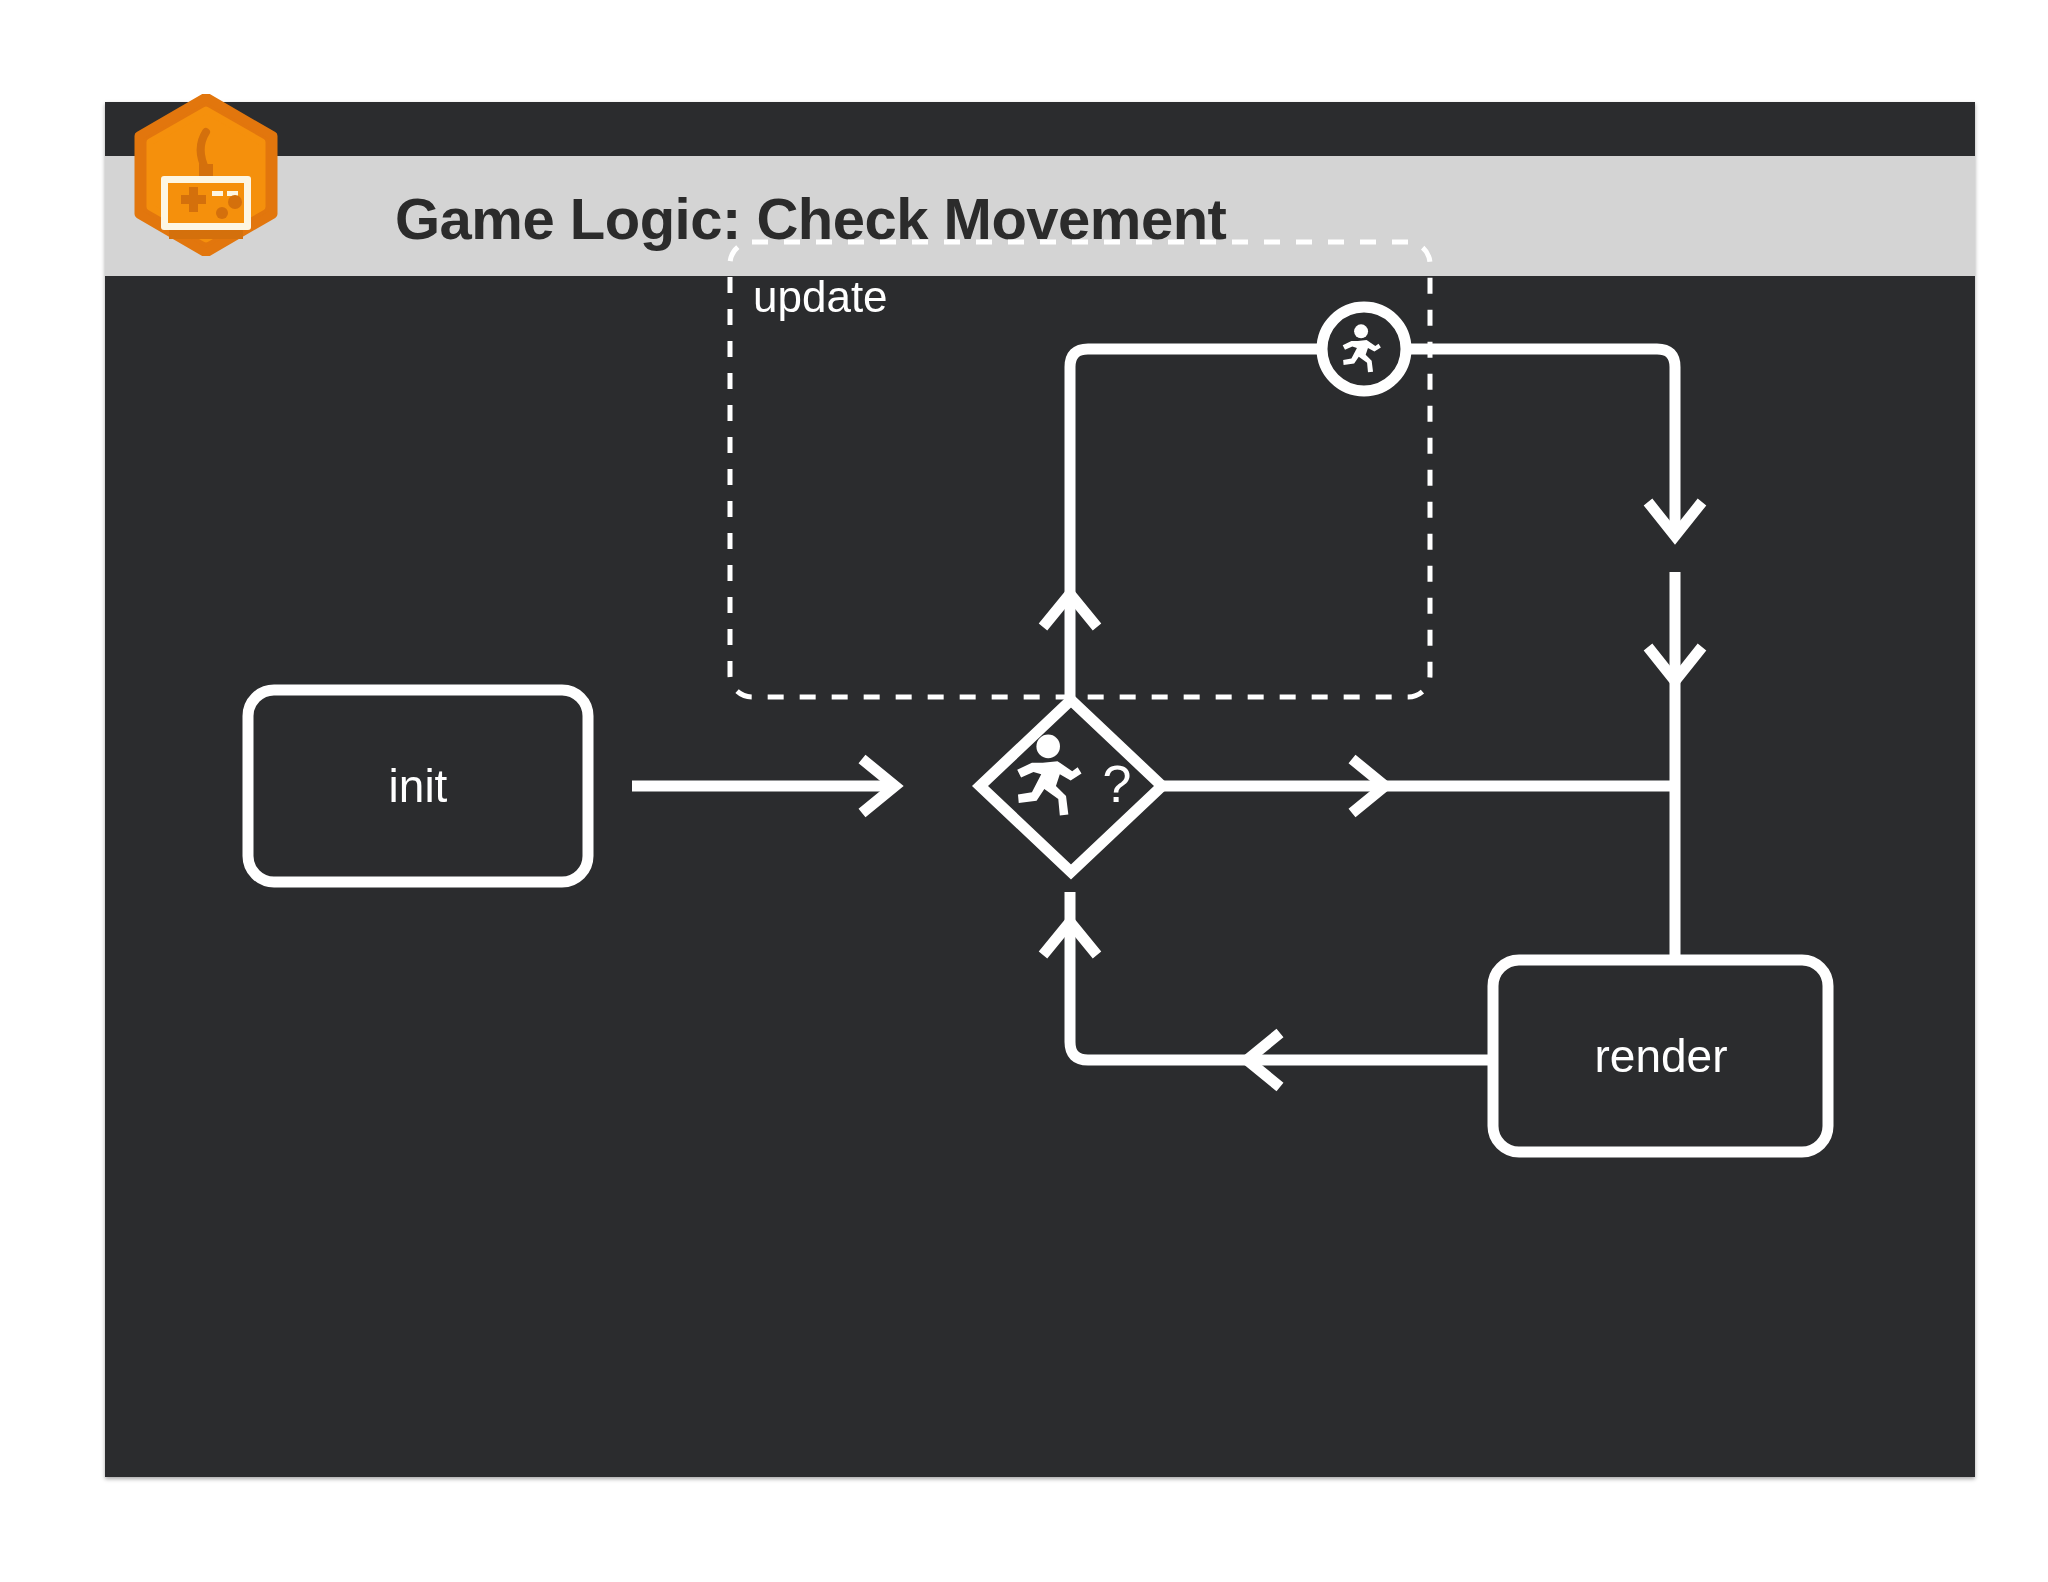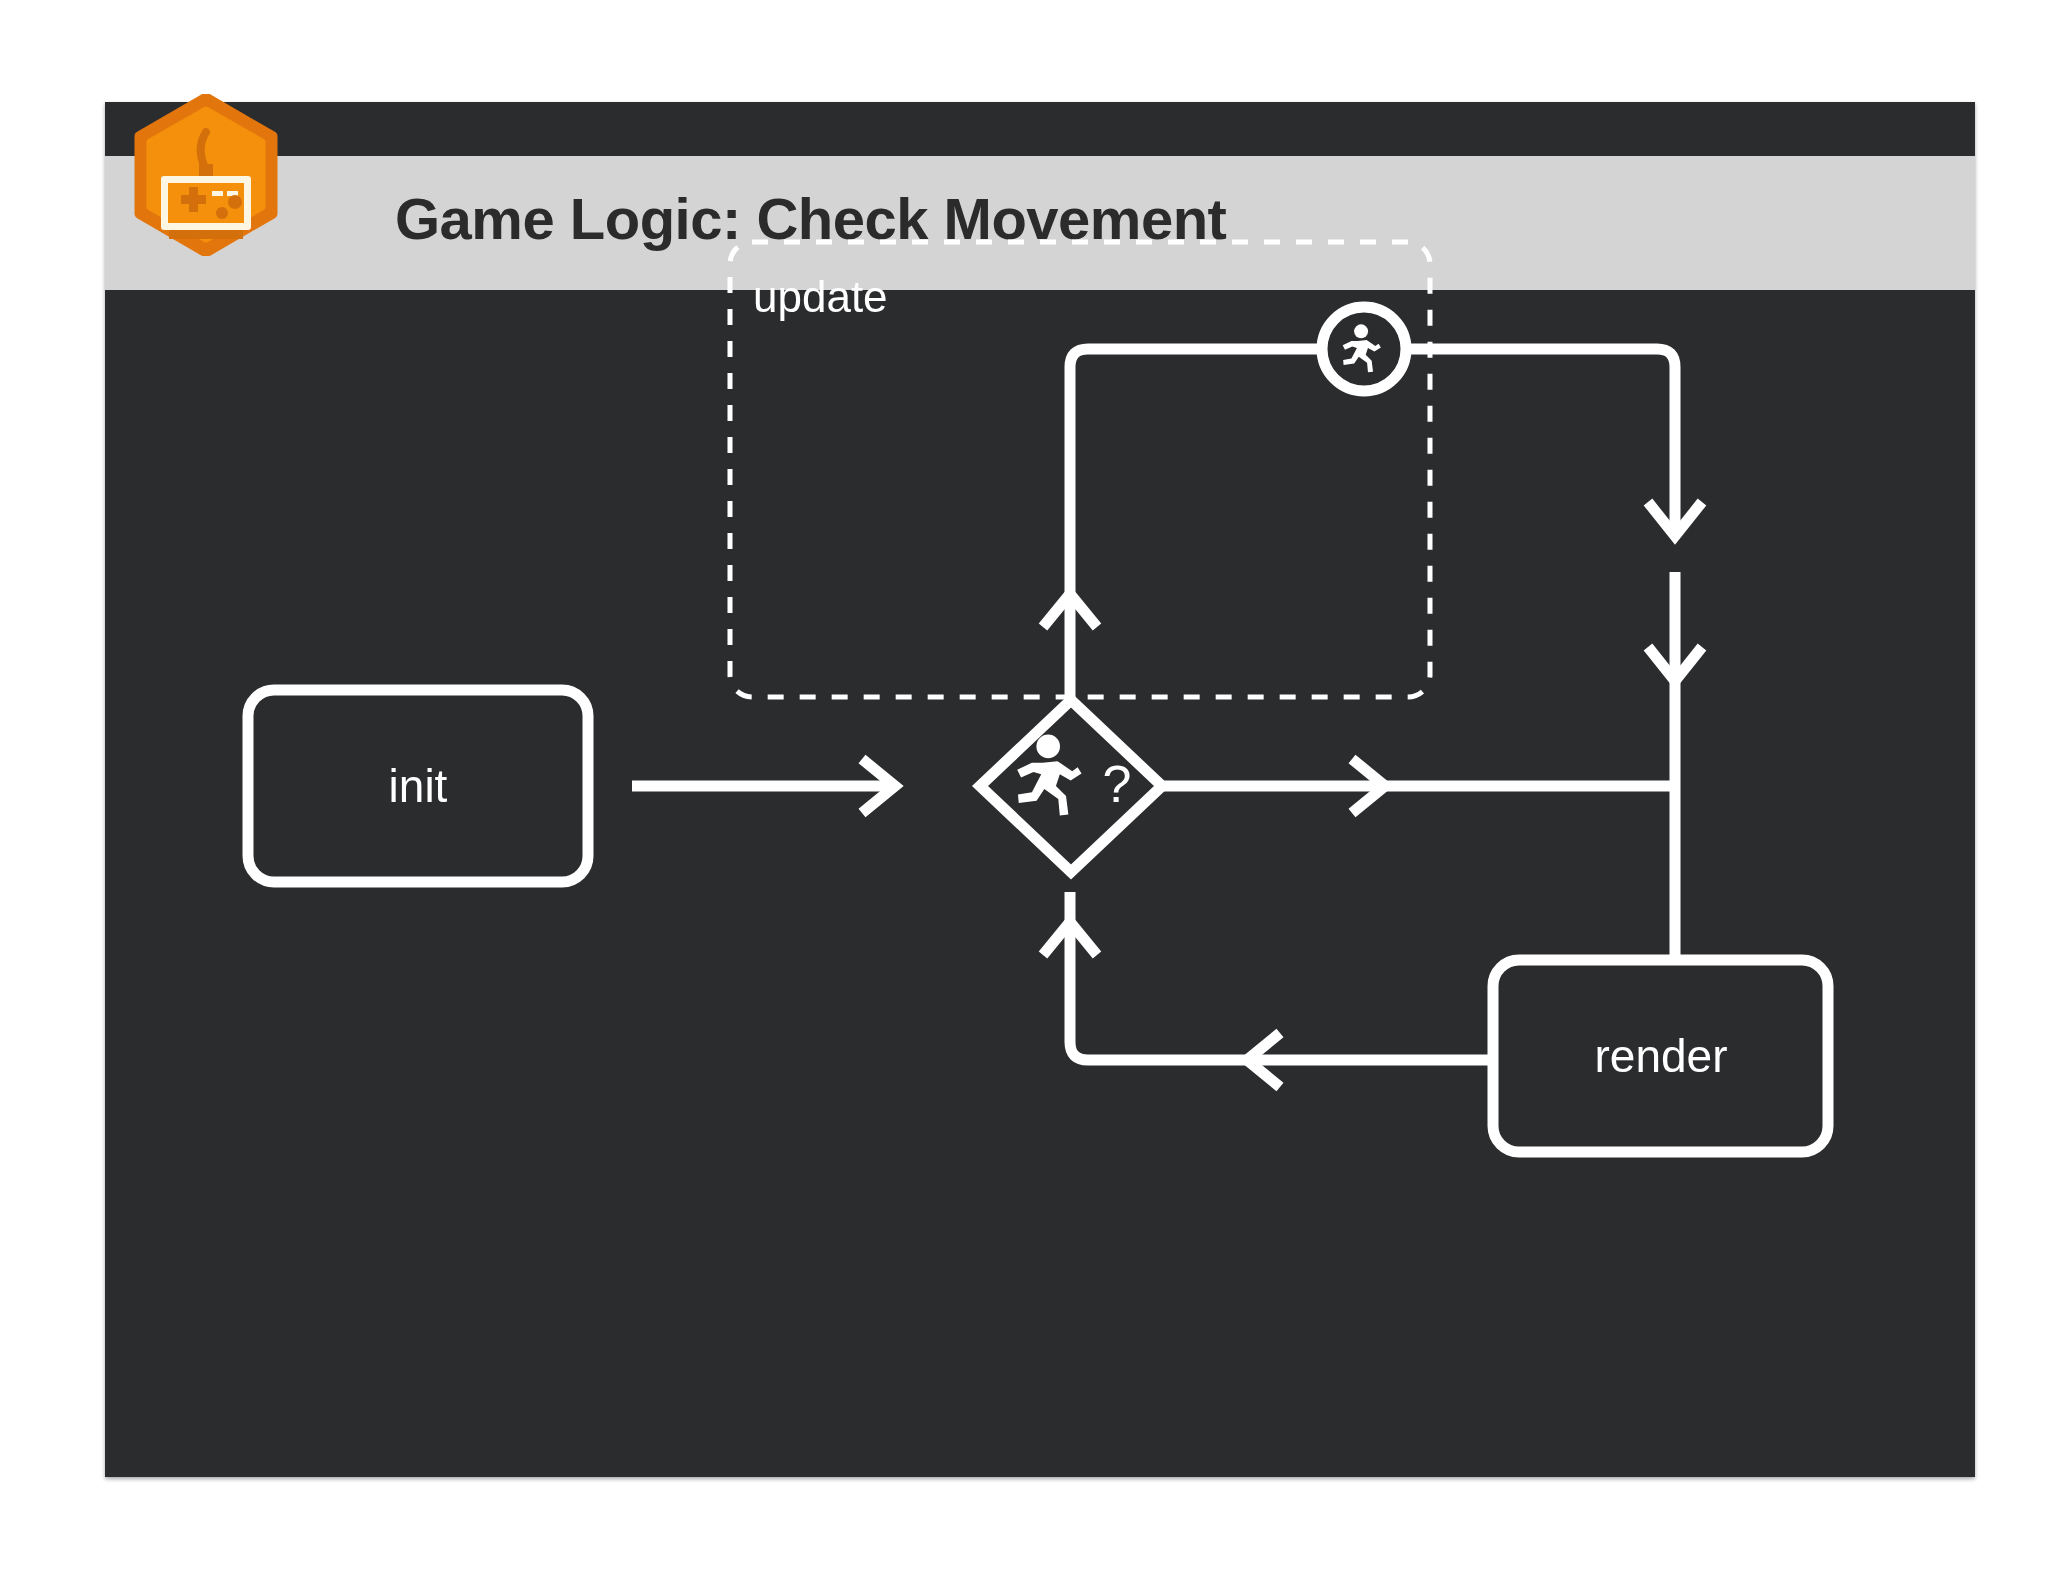--- a/index.html
+++ b/index.html
@@ -25,21 +25,21 @@
     background: #2b2c2e;
     box-shadow: 0 2px 4px rgba(0,0,0,0.35);
   }
 
   
   #header-band {
     position: absolute;
     left: 0;
     top: 54px;
     width: 100%;
-    height: 134px;
+    height: 120px;
     background: #d4d4d4;
   }
   #header-title {
     position: absolute;
     left: 290px;
     top: 0;
     height: 126px;
     line-height: 126px;
     font-size: 58px;
     font-weight: bold;

